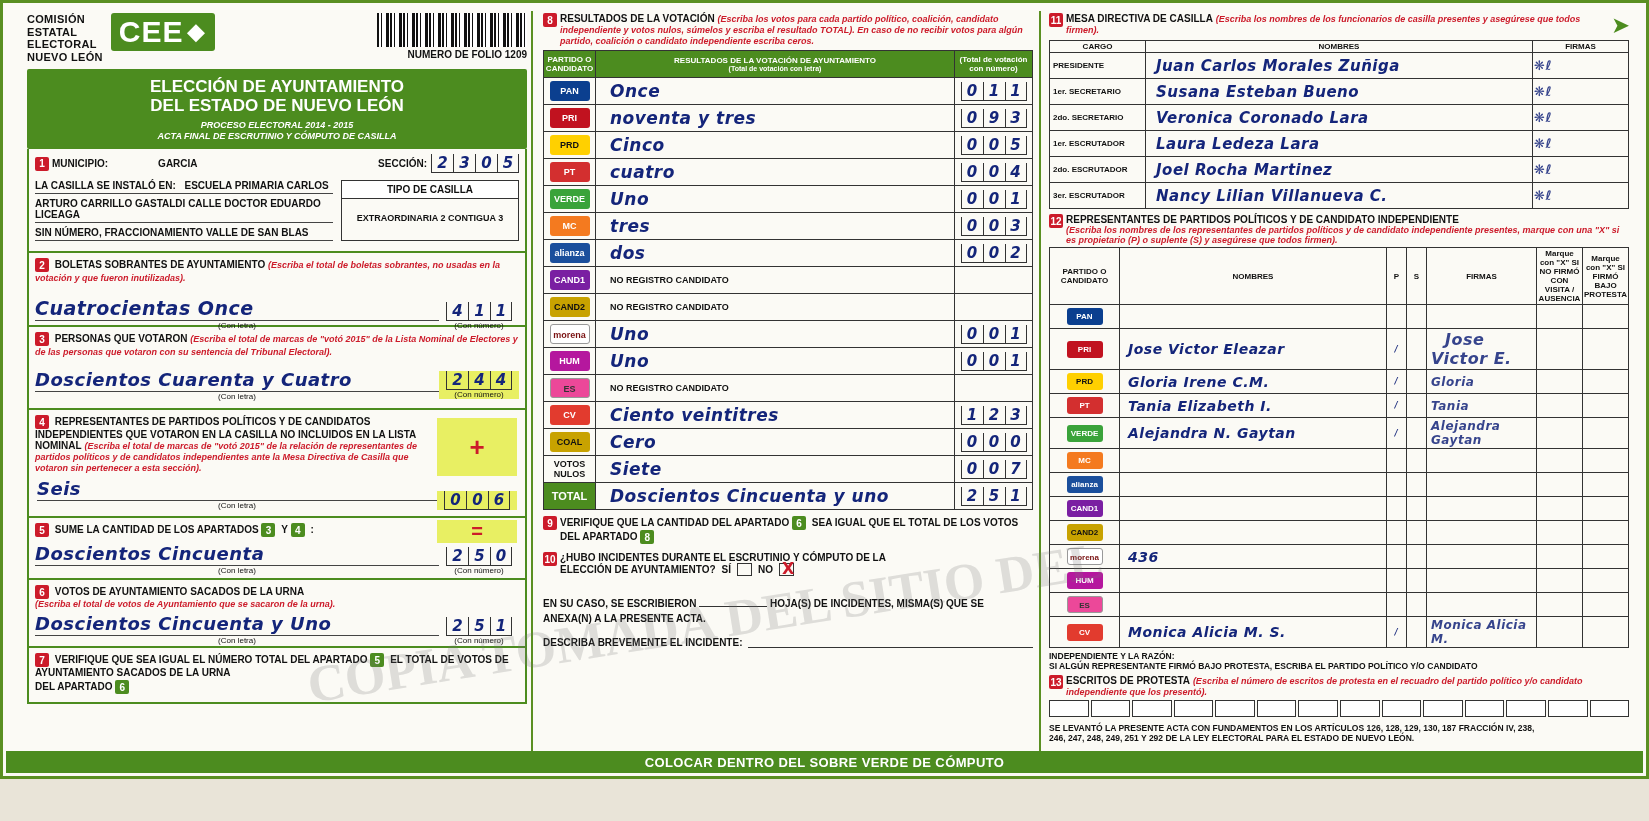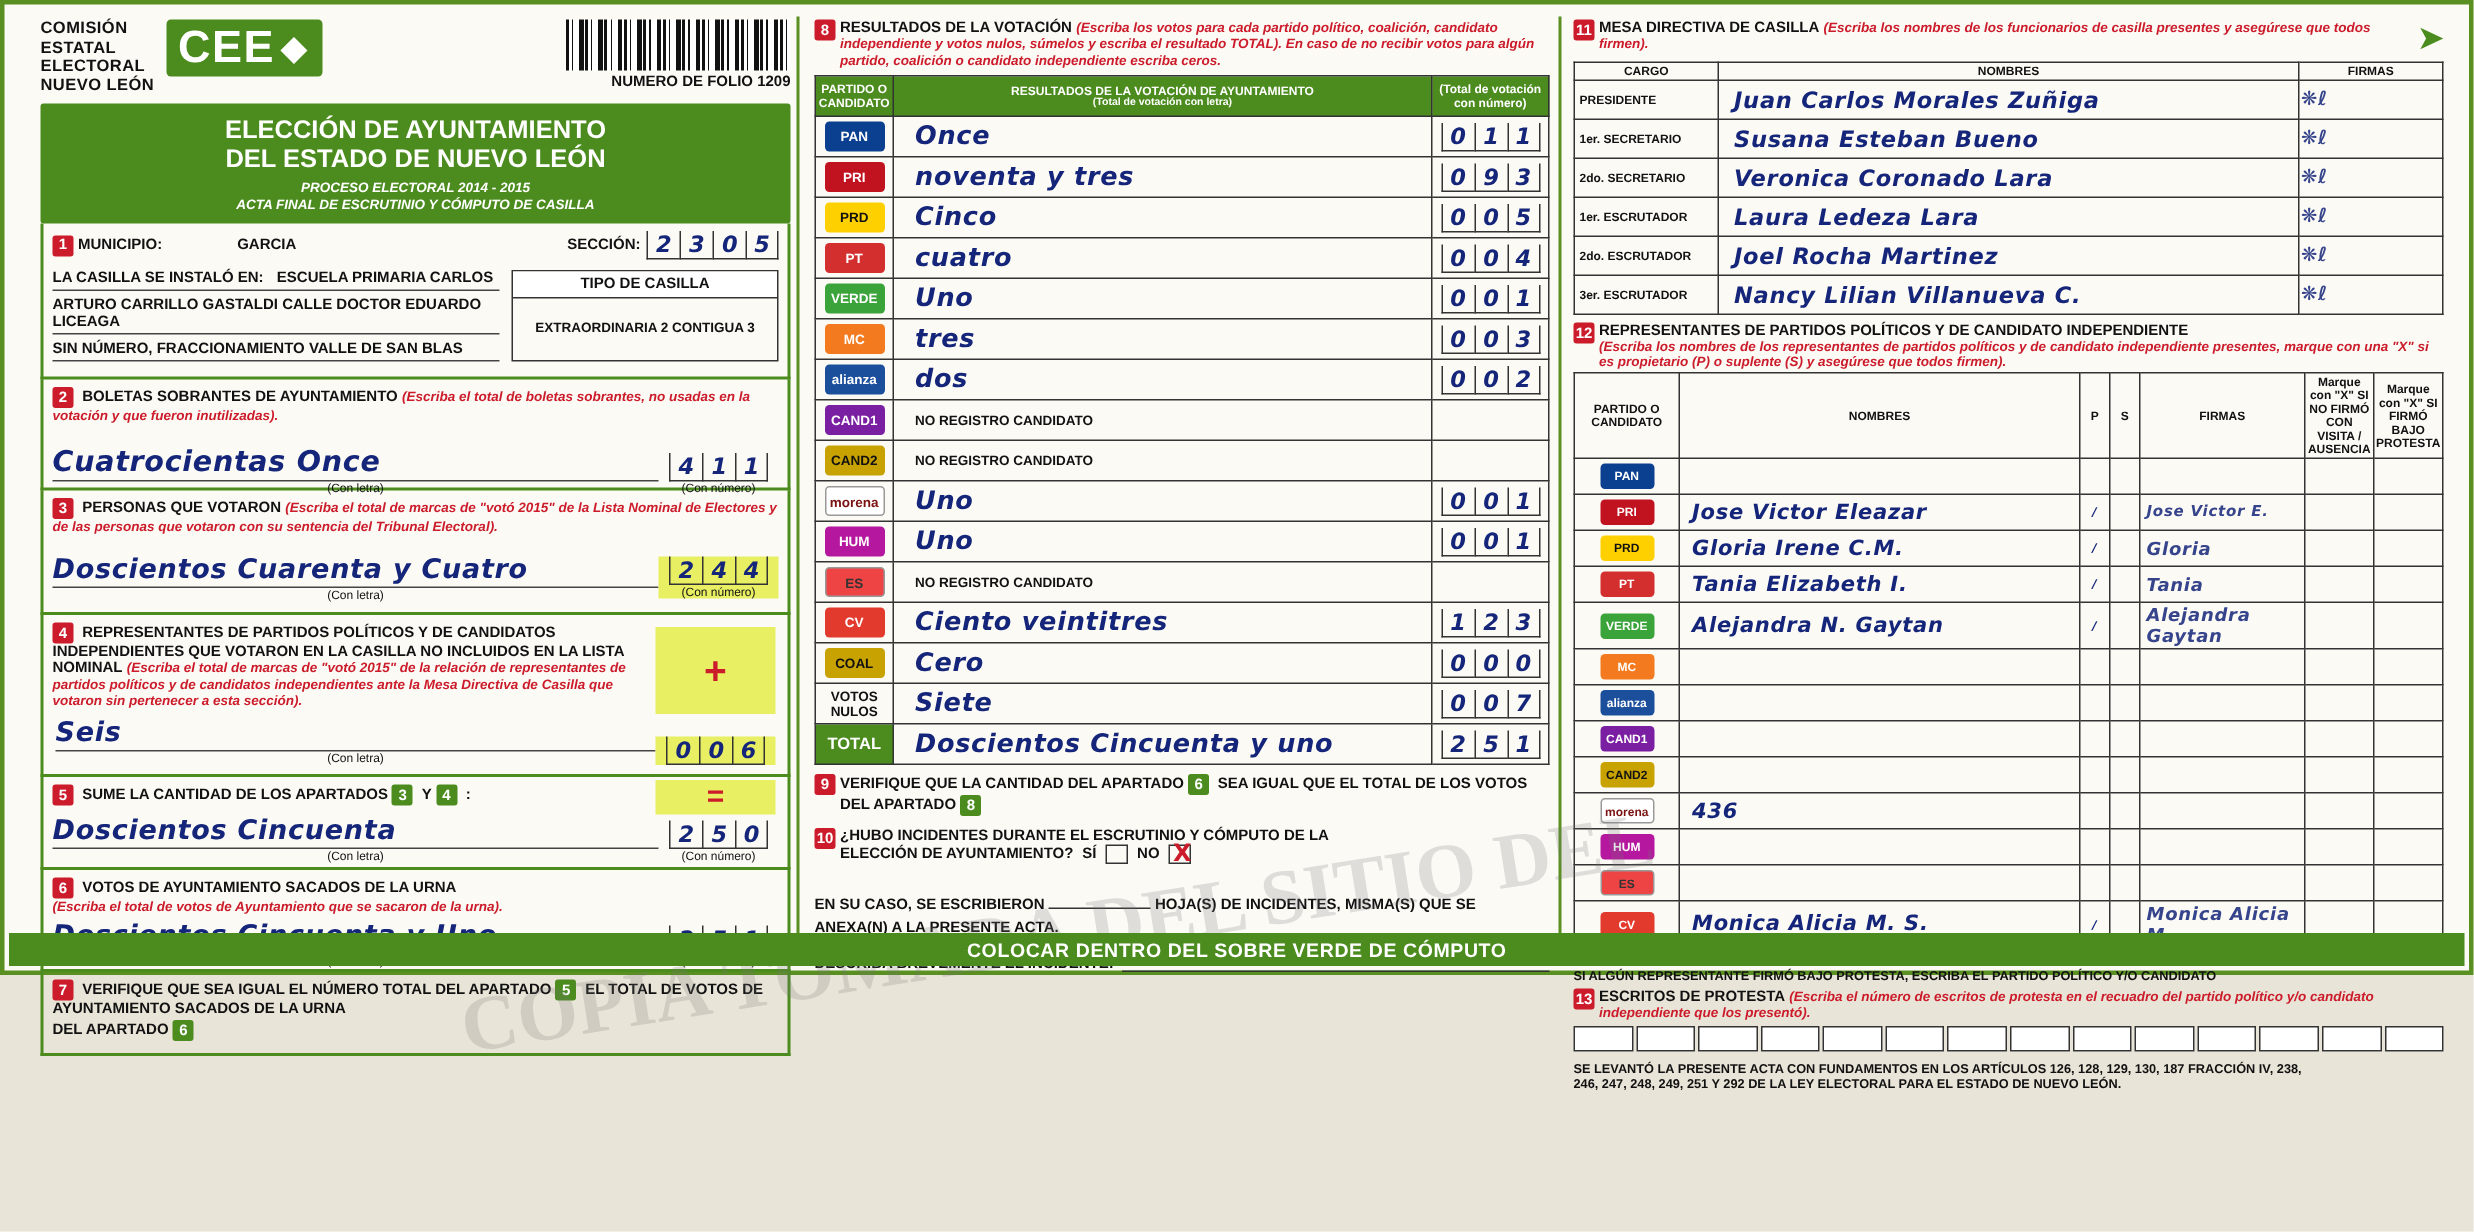--- a/index.html
+++ b/index.html
@@ -6,21 +6,21 @@
   html, body { margin:0; padding:0; }
   body {
     width:1649px; height:821px;
     background:#e9e4d8;
     font-family:"Liberation Sans", sans-serif;
     font-size:10px;
     color:#111;
     overflow:hidden;
   }
   .sheet {
-    position:absolute; left:0; top:0; width:1649px; height:650px;
+    position:absolute; left:0; top:0; width:1649px; height:779px;
     background:#fbfaf5;
     border:3px solid #5a8f22;
   }
   .green { color:#4c8c1f; }
   .red { color:#cc1b2a; }
   .num-badge {
     display:inline-flex; align-items:center; justify-content:center;
     width:14px; height:14px; background:#cc1b2a; color:#fff;
     font-weight:bold; font-size:10px; border-radius:2px;
     vertical-align:middle; margin-right:3px;
@@ -87,21 +87,21 @@
   .numcol { width:78px; }
 
   .pbadge {
     display:inline-block; width:40px; height:20px; line-height:20px;
     font-size:9px; font-weight:bold; color:#fff; border-radius:3px; text-align:center;
   }
   .p-pan{background:#0b3f8f;} .p-pri{background:#c1121f;} .p-prd{background:#ffd000;color:#111;}
   .p-pt{background:#d32f2f;} .p-verde{background:#3aa33a;} .p-mc{background:#f47a1f;}
   .p-alianza{background:#1b4f9c;} .p-cand1{background:#7a1fa2;} .p-cand2{background:#c8a200;color:#111;}
   .p-morena{background:#fff;color:#7a1212;border:1px solid #999;}
-  .p-hum{background:#b5179e;} .p-es{background:#ef4444;color:#333;border:1px solid #999;}
+  .p-hum{background:#b5179e;} .p-es{background:#ec4899;color:#333;border:1px solid #999;}
   .p-cv{background:#e23b2e;} .p-coal{background:#c8a200;color:#111;}
 
   .total-row td { background:#4c8c1f; color:#fff; font-weight:bold; }
 
   
   table.mesa { border-collapse:collapse; width:100%; }
   table.mesa th, table.mesa td { border:1px solid #333; font-size:8px; }
   table.mesa th { font-weight:bold; }
 
   .footer-band {
@@ -588,21 +588,21 @@
             <td style="text-align:center;"><span class="hand"></span></td>
             <td style="padding-left:4px;"><span class="hand" style="font-size:12px;opacity:.85;"></span></td>
             <td></td>
             <td></td>
           </tr>
           <tr>
             <td style="text-align:center;height:24px;"><span class="pbadge p-pri" style="width:36px;height:17px;line-height:17px;font-size:8px;">PRI</span></td>
             <td style="padding-left:8px;"><span class="hand" style="font-size:14px;">Jose Victor Eleazar</span></td>
             <td style="text-align:center;"><span class="hand">/</span></td>
             <td style="text-align:center;"><span class="hand"></span></td>
-            <td style="padding-left:4px;"><span class="hand" style="font-size:10px;opacity:.85;">Jose Victor E.</span></td>
+            <td style="padding-left:4px;"><span class="hand" style="font-size:16px;opacity:.85;margin-left:14px;">Jose Victor E.</span></td>
             <td></td>
             <td></td>
           </tr>
           <tr>
             <td style="text-align:center;height:24px;"><span class="pbadge p-prd" style="width:36px;height:17px;line-height:17px;font-size:8px;">PRD</span></td>
             <td style="padding-left:8px;"><span class="hand" style="font-size:14px;">Gloria Irene C.M.</span></td>
             <td style="text-align:center;"><span class="hand">/</span></td>
             <td style="text-align:center;"><span class="hand"></span></td>
             <td style="padding-left:4px;"><span class="hand" style="font-size:12px;opacity:.85;">Gloria</span></td>
             <td></td>

